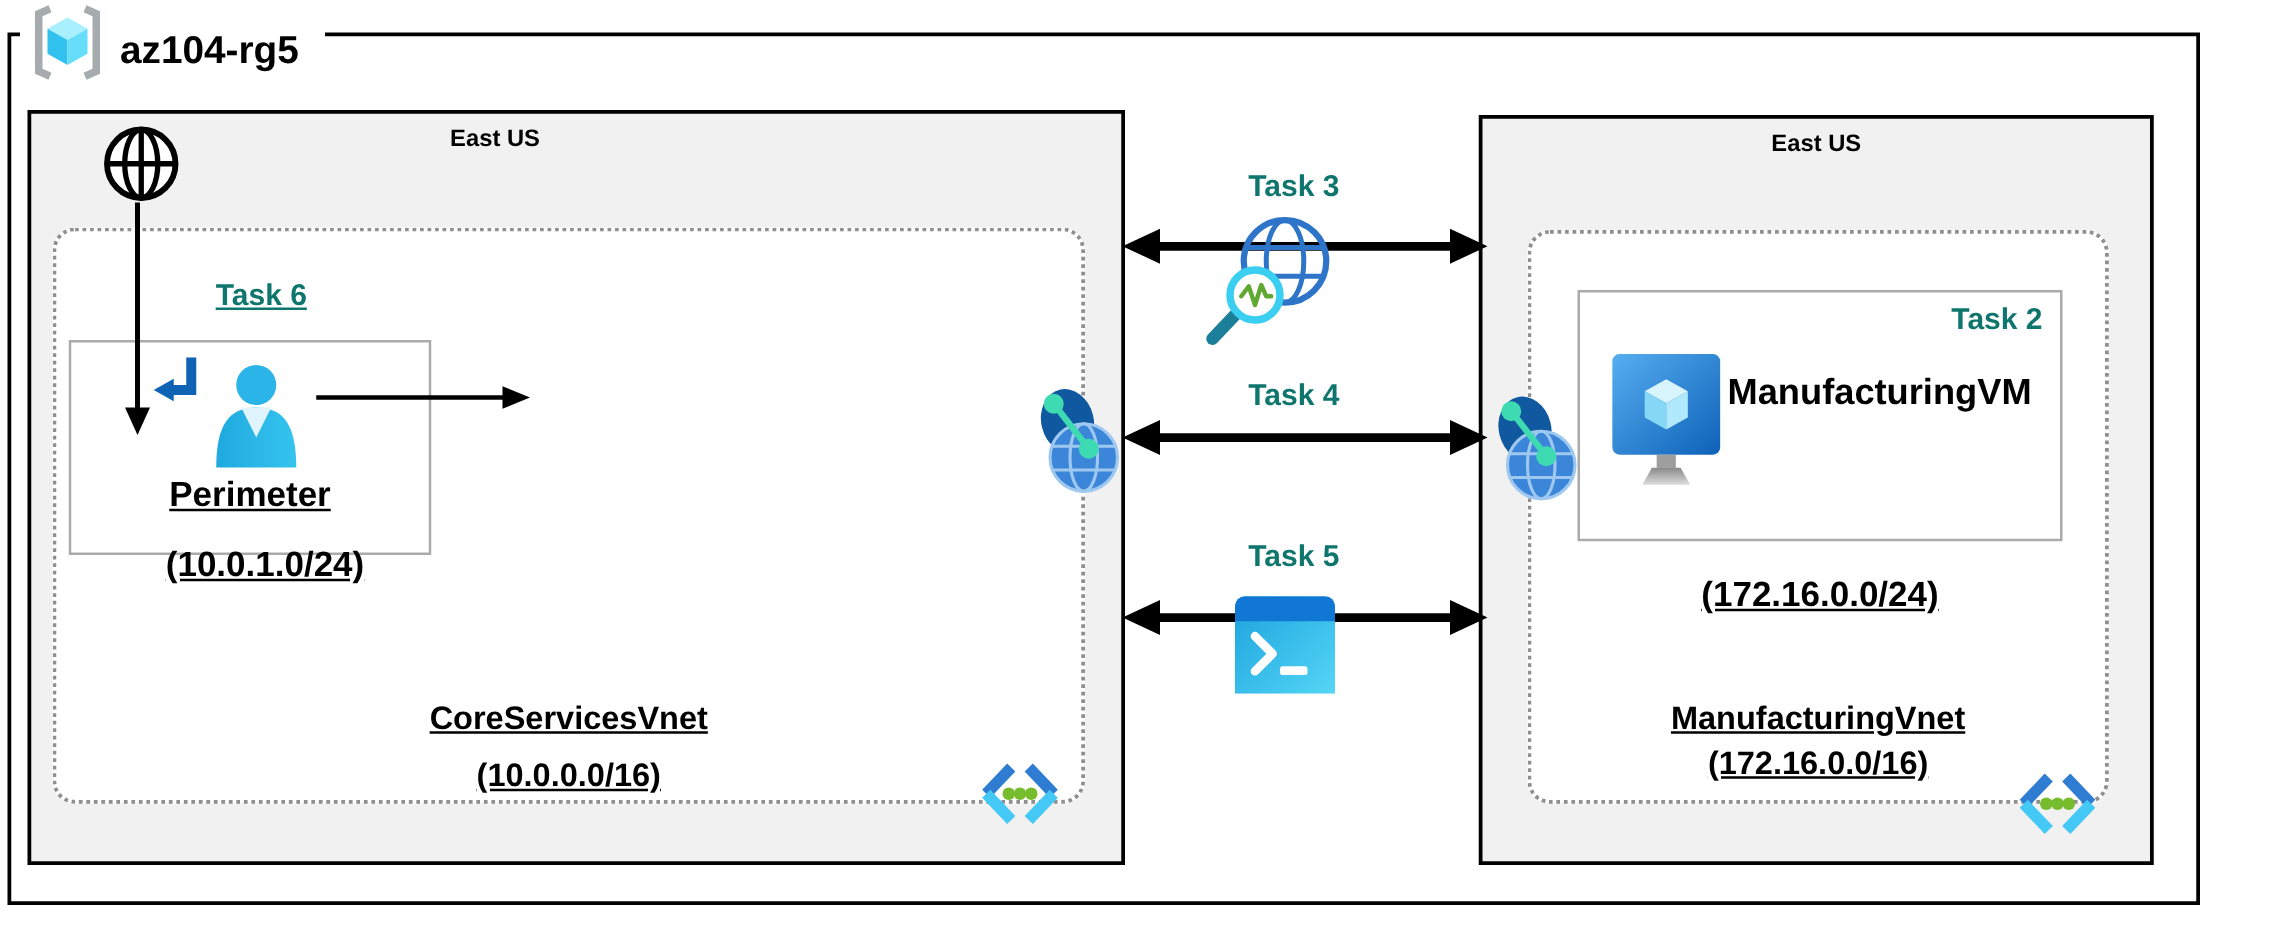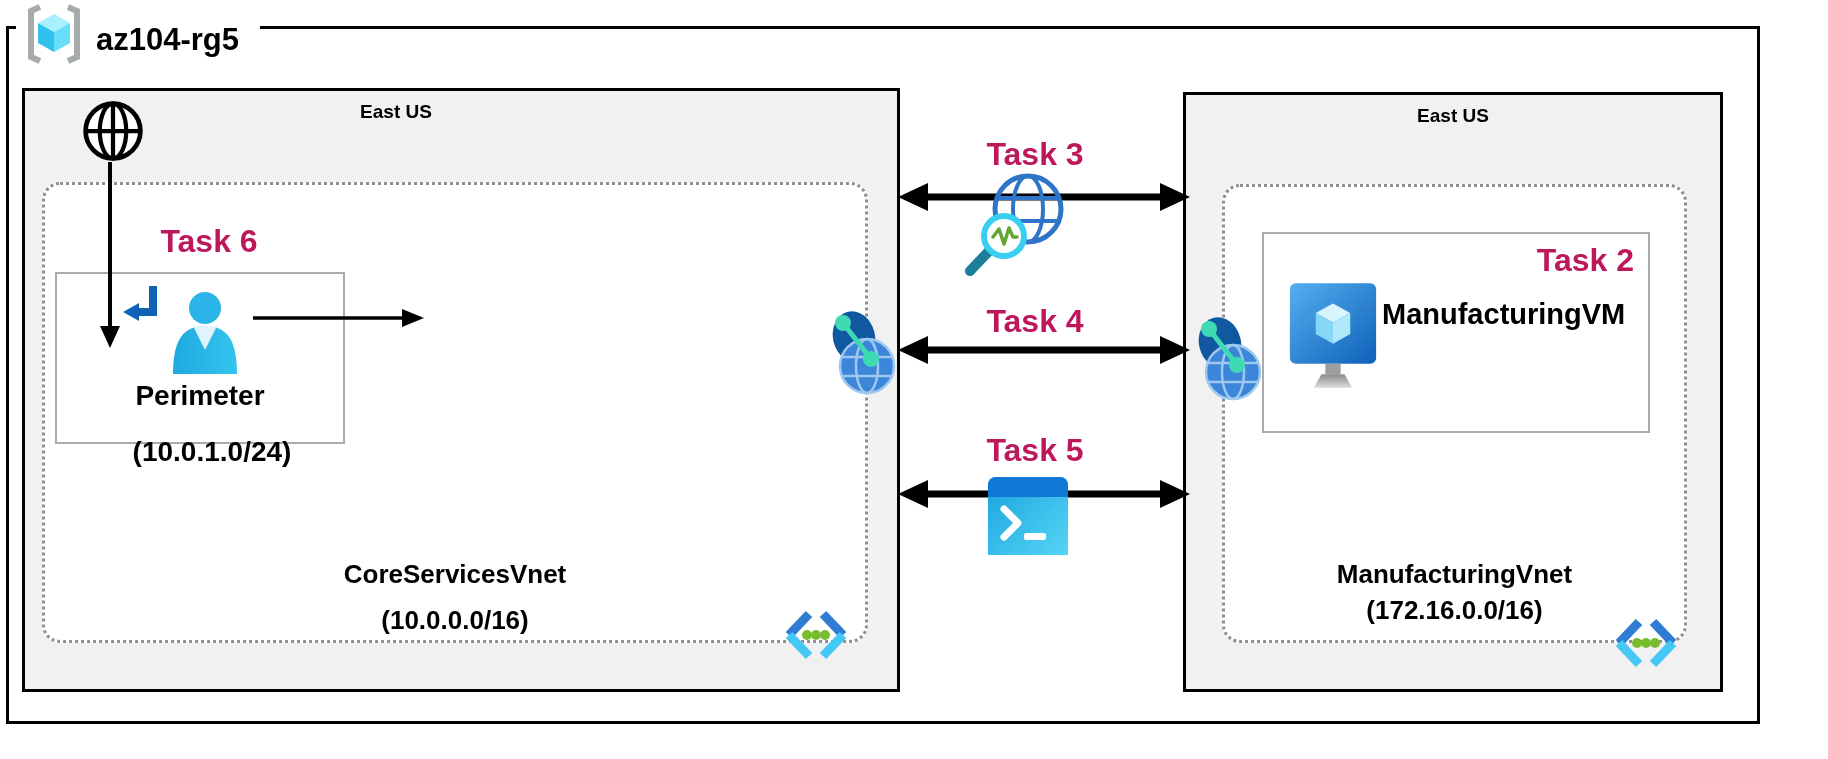--- a/index.html
+++ b/index.html
@@ -1,41 +1,41 @@
 <!DOCTYPE html>
 <html><head>
 <meta charset="utf-8">
 <style>
   * { box-sizing: border-box; margin: 0; padding: 0; }
   html, body { width: 1828px; height: 759px; background: #ffffff; overflow: hidden; }
   body { font-family: "Liberation Sans", sans-serif; color: #000; }
   .canvas { position: relative; width: 1828px; height: 759px; background: #fff; }
   .abs { position: absolute; }
-  .center { text-align: center; }
+  .center { text-align: center; text-decoration: underline; }
 
   .rg-box { left: 6px; top: 26px; width: 1754px; height: 698px; border: 3px solid #000; }
   .rg-patch { left: 16px; top: 2px; width: 244px; height: 56px; background: #fff; }
   .rg-title { left: 96px; top: 22px; font-size: 31px; font-weight: bold; white-space: nowrap; }
 
   .region { background: #f1f1f1; border: 3px solid #000; }
   .region-left  { left: 22px;   top: 88px; width: 878px; height: 604px; }
   .region-right { left: 1183px; top: 92px; width: 540px; height: 600px; }
   .region-title { top: 10px; left: 0; width: 100%; font-size: 19px; font-weight: bold; text-align: center; }
   .region-left .region-title { width: 742px; }
 
   .vnet { background: #ffffff; border: 3px dotted #8f8f8f; border-radius: 18px; }
   .vnet-left  { left: 42px;   top: 182px; width: 826px; height: 461px; }
   .vnet-right { left: 1222px; top: 184px; width: 465px; height: 459px; }
 
   .subnet { background: #ffffff; border: 2px solid #ababab; }
   .subnet-perimeter { left: 55px;   top: 272px; width: 290px; height: 172px; }
   .subnet-core      { left: 427px;  top: 213px; width: 403px; height: 284px; }
   .subnet-mfg       { left: 1262px; top: 232px; width: 388px; height: 201px; }
 
-  .task-label { font-size: 32px; font-weight: bold; color: #be185d; white-space: nowrap; }
+  .task-label { font-size: 24px; font-weight: bold; color: #0f766e; white-space: nowrap; }
   .name-line  { font-size: 28px; font-weight: bold; }
   .vm-name    { font-size: 29px; font-weight: bold; white-space: nowrap; }
   .vnet-name  { font-size: 26px; font-weight: bold; }
 
   .mid-label { width: 200px; text-align: center; z-index: 5; }
 
   .arrow-layer { left: 0; top: 0; z-index: 6; pointer-events: none; }
   .icon-layer  { z-index: 7; }
   svg { display: block; }
 </style>
@@ -136,20 +136,21 @@
     <div class="abs task-label" style="right:14px; top:8px; text-align:right;">Task 2</div>
     <svg class="abs" style="left:23px; top:46px;" width="92" height="110" viewBox="0 0 96 114">
       <rect x="3" y="3" width="90" height="84" rx="6" fill="url(#vmGrad)"></rect>
       <polygon points="48,24 66,34 48,44 30,34" fill="#D8F4FD"></polygon>
       <polygon points="30,34 48,44 48,66 30,56" fill="#86D7F5"></polygon>
       <polygon points="66,34 48,44 48,66 66,56" fill="#B0E9FB"></polygon>
       <rect x="40" y="87" width="16" height="11" fill="#9e9e9e"></rect>
       <path d="M36 98 L60 98 L68 112 L28 112 Z" fill="url(#standGrad)"></path>
     </svg>
     <div class="abs vm-name" style="left:118px; top:64px;">ManufacturingVM</div>
+    <div class="abs name-line center" style="left:0; top:226px; width:100%;">(172.16.0.0/24)</div>
   </div>
 
   <div class="abs task-label mid-label" style="left:935px; top:136px;">Task 3</div>
   <div class="abs task-label mid-label" style="left:935px; top:303px;">Task 4</div>
   <div class="abs task-label mid-label" style="left:935px; top:432px;">Task 5</div>
 
   <svg class="abs arrow-layer" width="1828" height="759" viewBox="0 0 1828 759">
 
     <line x1="110" y1="162" x2="110" y2="330" stroke="#000" stroke-width="4"></line>
     <polygon points="110,348 100,326 120,326" fill="#000"></polygon>

